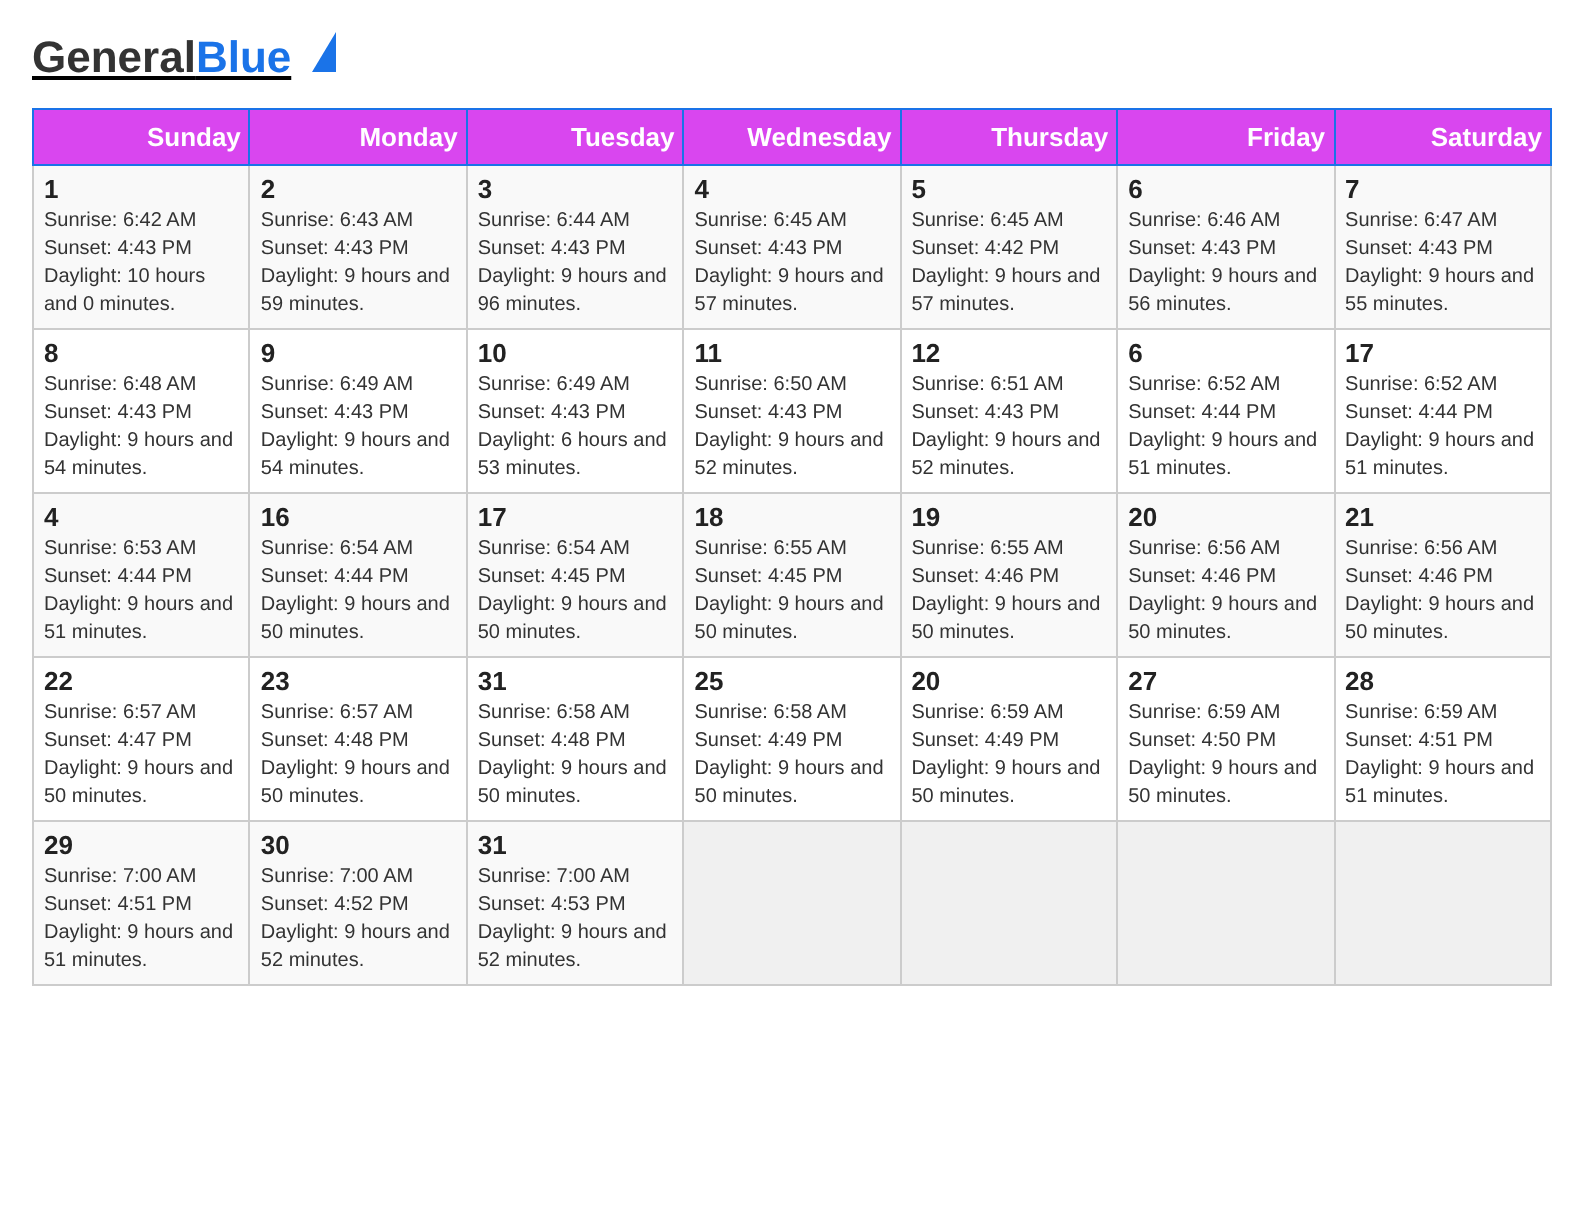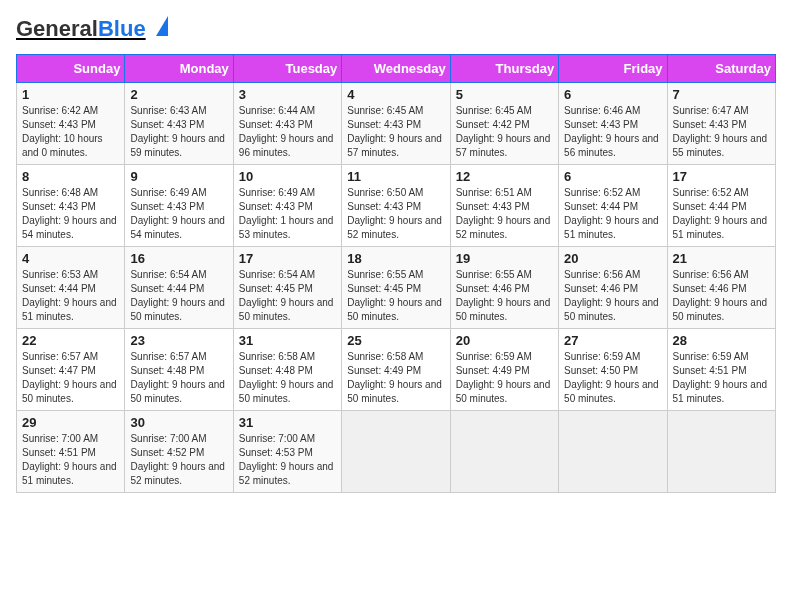--- a/index.html
+++ b/index.html
@@ -190,21 +190,21 @@
             <div>Sunrise: 6:49 AM</div>
             <div>Sunset: 4:43 PM</div>
             <div>Daylight: 9 hours and 54 minutes.</div>
           </div>
         </td>
         <td>
           <div class="day-number">10</div>
           <div class="day-info">
             <div>Sunrise: 6:49 AM</div>
             <div>Sunset: 4:43 PM</div>
-            <div>Daylight: 1 hours and 53 minutes.</div>
+            <div>Daylight: 6 hours and 53 minutes.</div>
           </div>
         </td>
         <td>
           <div class="day-number">11</div>
           <div class="day-info">
             <div>Sunrise: 6:50 AM</div>
             <div>Sunset: 4:43 PM</div>
             <div>Daylight: 9 hours and 52 minutes.</div>
           </div>
         </td>

